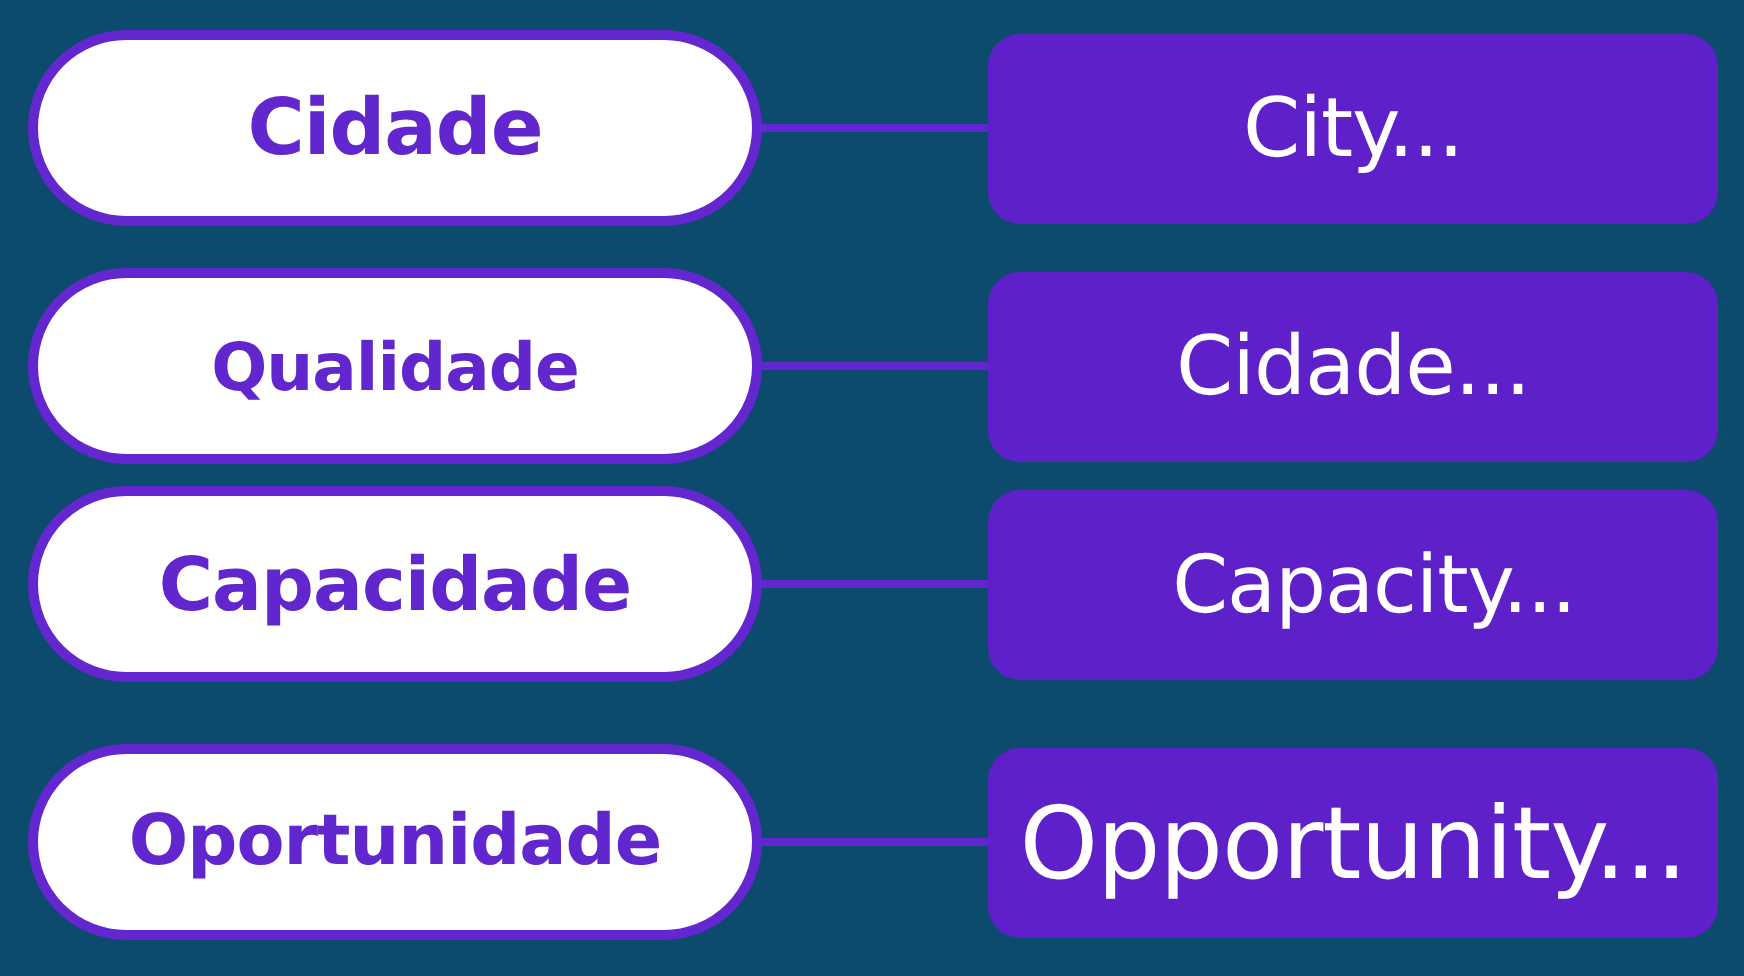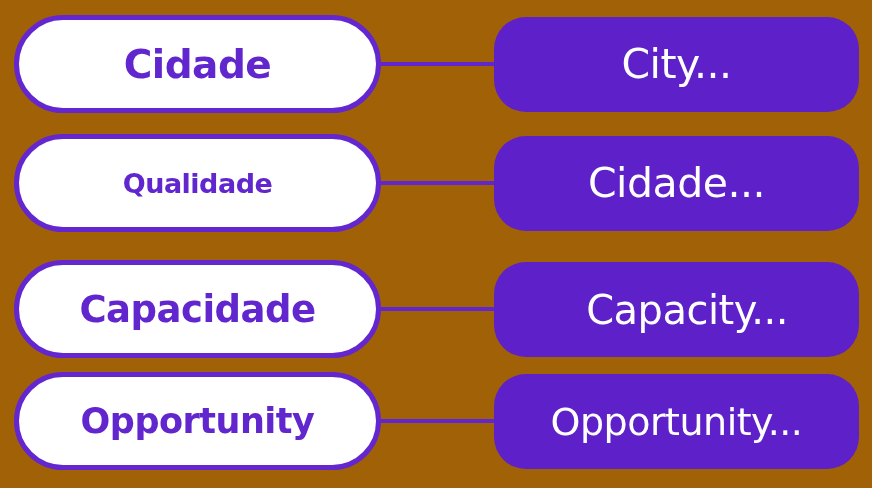--- a/index.html
+++ b/index.html
@@ -11,21 +11,21 @@
     width: 872px;
     height: 488px;
     overflow: hidden;
     font-family: "DejaVu Sans", "Liberation Sans", sans-serif;
   }
 
   #diagram {
     position: relative;
     width: 872px;
     height: 488px;
-    background: #a16207;
+    background: #0c4a6e;
   }
 
   .pair-row {
     position: absolute;
     left: 0;
     width: 872px;
     height: 100px;
   }
 
   
@@ -50,21 +50,21 @@
     font-weight: bold;
     font-size: 39px;
     letter-spacing: -0.5px;
     line-height: 1;
     white-space: nowrap;
     text-align: center;
   }
 
   
   .row-0 .source-label { font-size: 39px; }
-  .row-1 .source-label { font-size: 27px; }
+  .row-1 .source-label { font-size: 33px; }
   .row-2 .source-label { font-size: 37px; }
   .row-3 .source-label { font-size: 35px; }
 
   
   .connector {
     position: absolute;
     left: 379px;
     top: 47px;
     width: 117px;
     height: 4px;
@@ -73,41 +73,41 @@
 
   
   .target-pill {
     position: absolute;
     left: 494px;
     top: 2px;
     width: 365px;
     height: 95px;
     box-sizing: border-box;
     background: #5e20c8;
-    border-radius: 32px;
+    border-radius: 16px;
     display: flex;
     align-items: center;
     justify-content: center;
   }
 
   .target-label {
     color: #ffffff;
     font-family: "DejaVu Sans", "Liberation Sans", sans-serif;
     font-weight: normal;
     font-size: 41px;
     letter-spacing: -0.5px;
     line-height: 1;
     white-space: nowrap;
     text-align: center;
   }
 
   .row-0 .target-label { font-size: 41px; }
   .row-1 .target-label { font-size: 41px; }
   .row-2 .target-label { font-size: 40px; margin-left: 21px; }
-  .row-3 .target-label { font-size: 38px; }
+  .row-3 .target-label { font-size: 50px; }
 </style>
 </head>
 <body>
 
 <div id="diagram">
 
   <div class="pair-row row-0" style="top:15px;">
     <div class="source-pill">
       <span class="source-label">Cidade</span>
     </div>
@@ -120,33 +120,33 @@
   <div class="pair-row row-1" style="top:134px;">
     <div class="source-pill">
       <span class="source-label">Qualidade</span>
     </div>
     <div class="connector"></div>
     <div class="target-pill">
       <span class="target-label">Cidade...</span>
     </div>
   </div>
 
-  <div class="pair-row row-2" style="top:260px;">
+  <div class="pair-row row-2" style="top:243px;">
     <div class="source-pill">
       <span class="source-label">Capacidade</span>
     </div>
     <div class="connector"></div>
     <div class="target-pill">
       <span class="target-label">Capacity...</span>
     </div>
   </div>
 
   <div class="pair-row row-3" style="top:372px;">
     <div class="source-pill">
-      <span class="source-label">Opportunity</span>
+      <span class="source-label">Oportunidade</span>
     </div>
     <div class="connector"></div>
     <div class="target-pill">
       <span class="target-label">Opportunity...</span>
     </div>
   </div>
 
 </div>
 
 </body></html>

